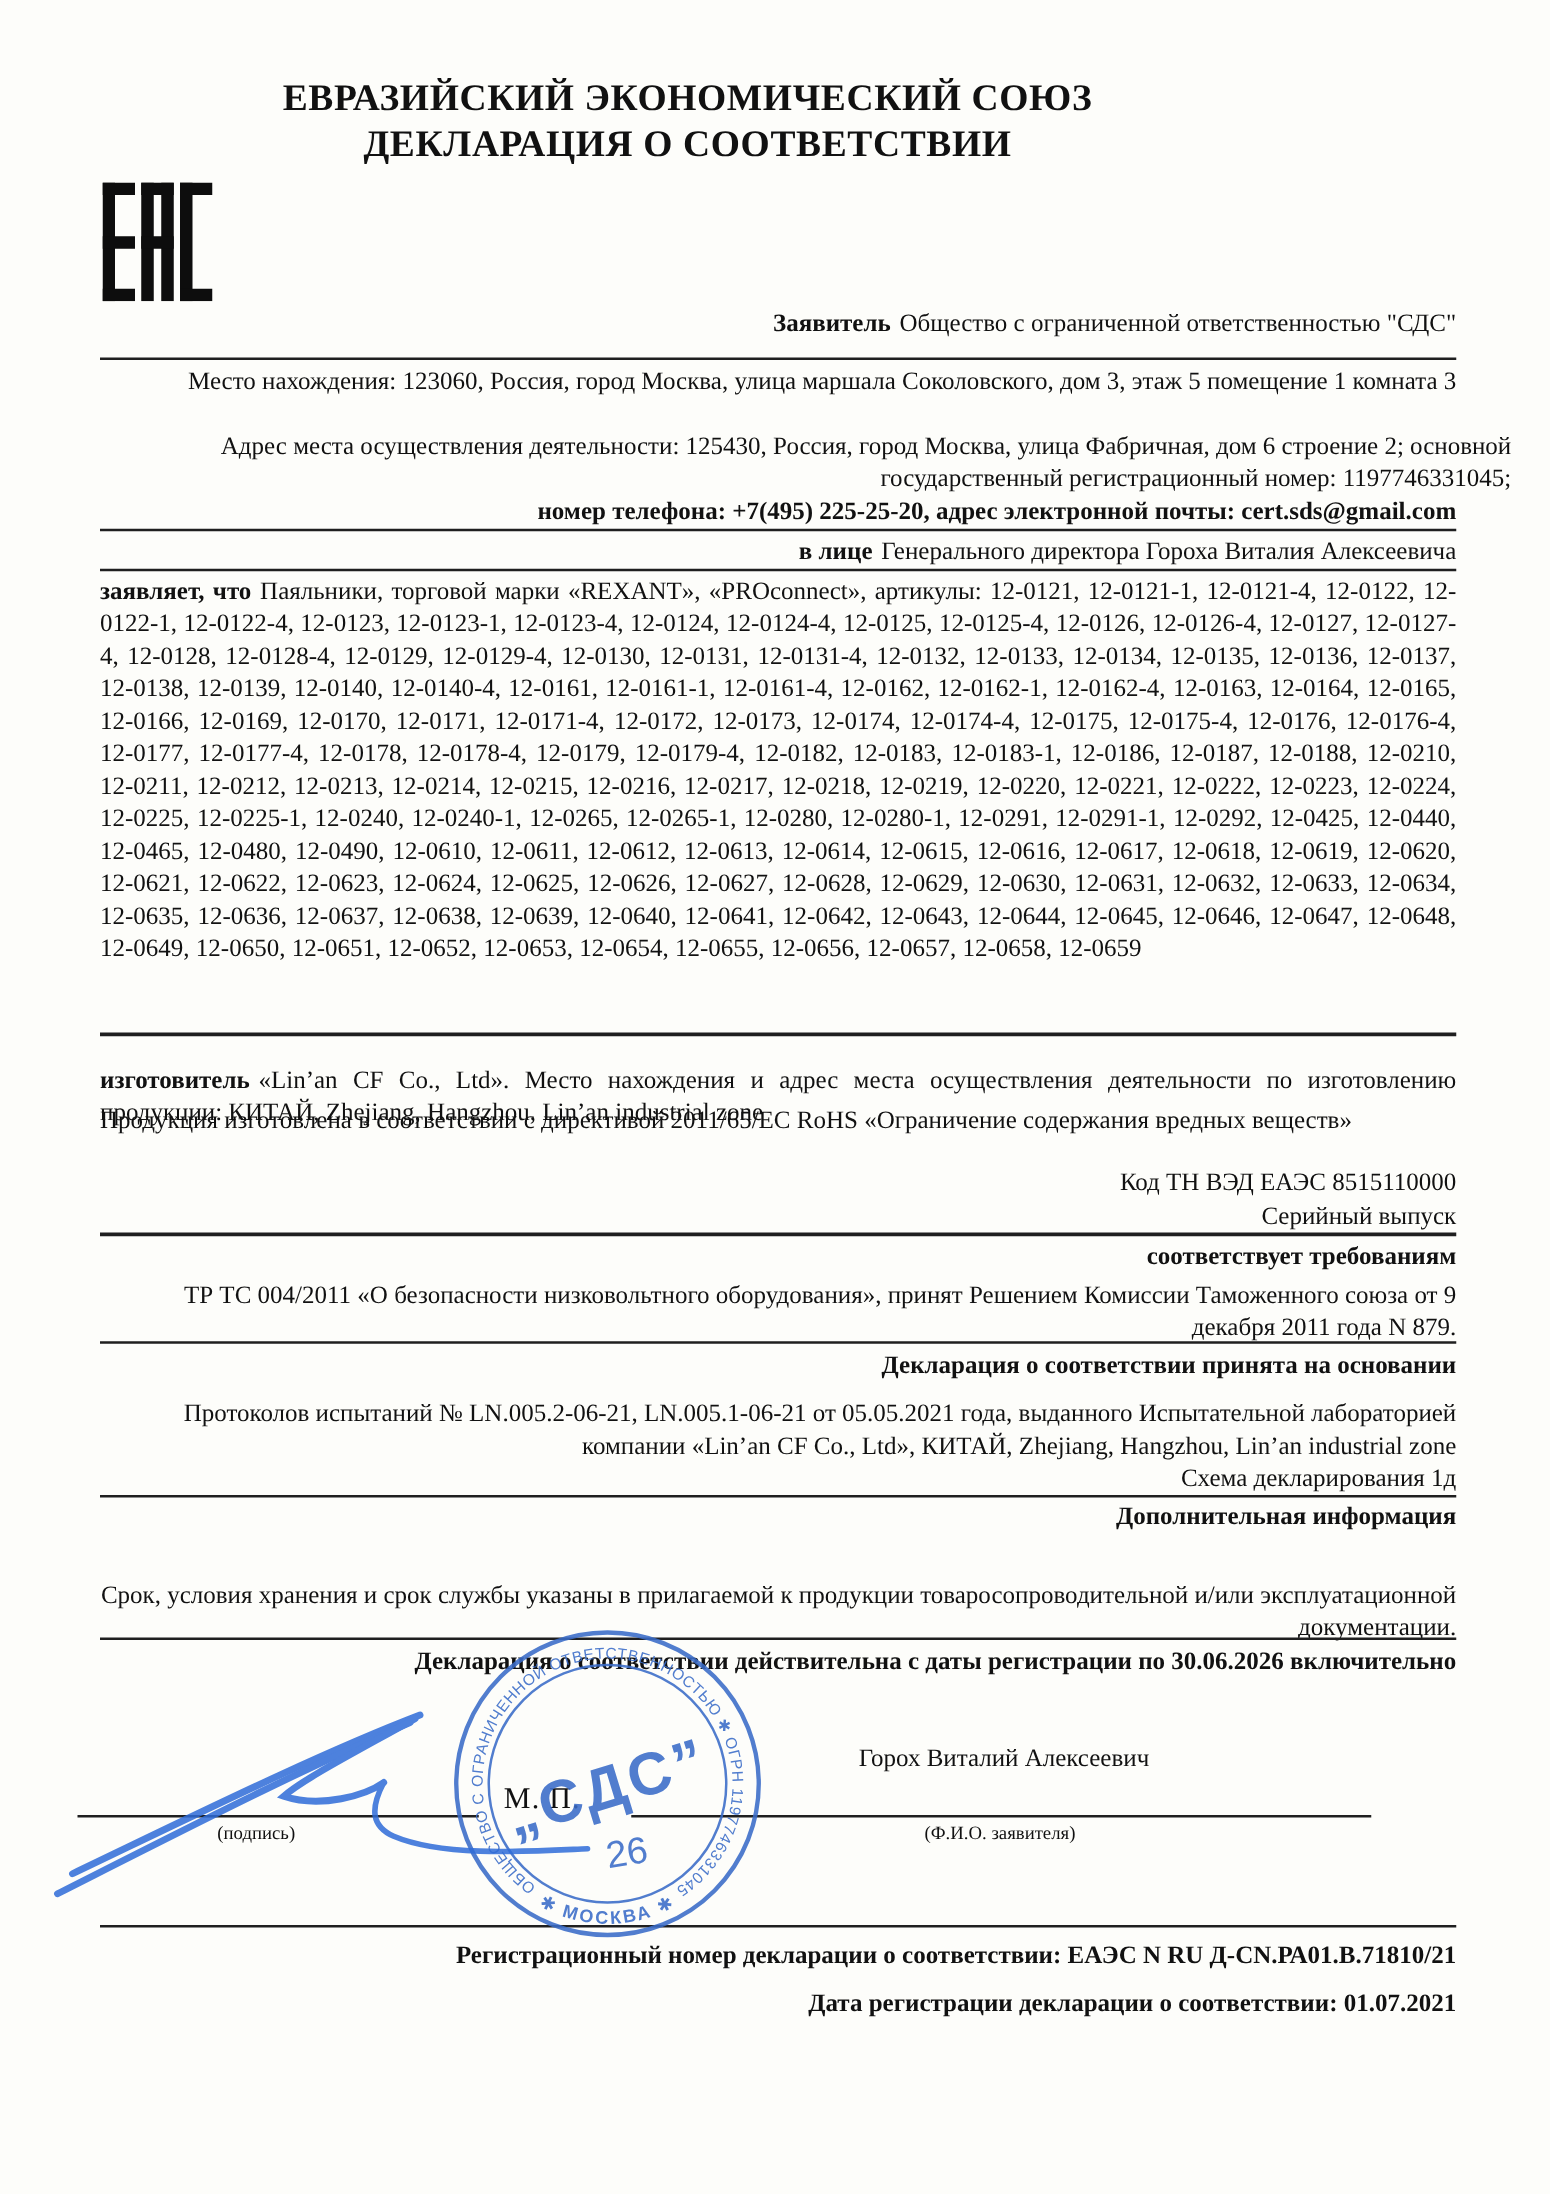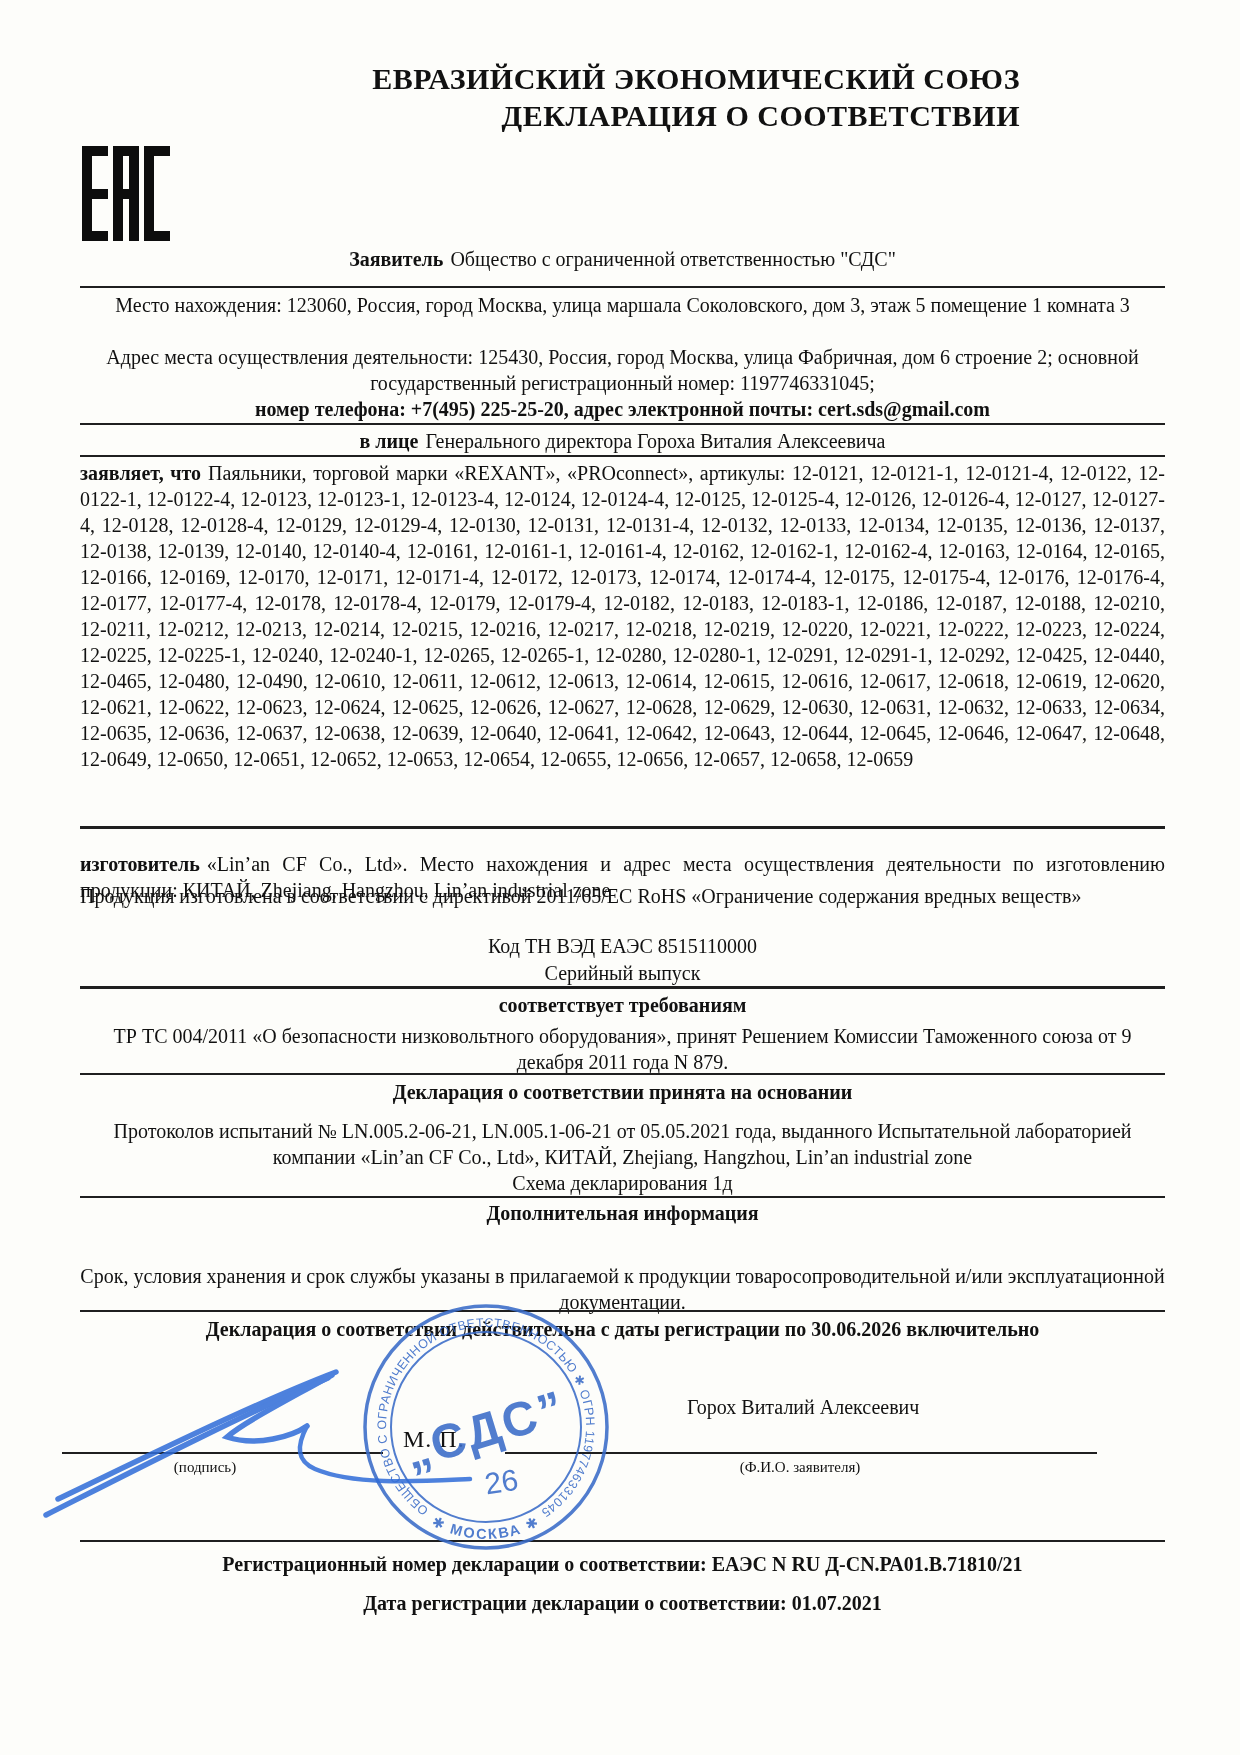--- a/index.html
+++ b/index.html
@@ -8,30 +8,30 @@
     width:1240px;height:1755px;
     margin:0 auto;
     background:#fdfdfa;
     font-family:"Liberation Serif","DejaVu Serif",serif;
     color:#111;
     overflow:hidden;
   }
   .abs{position:absolute;}
   .title{
     left:80px;top:60px;width:940px;
-    text-align:right;
+    text-align:center;
     font-weight:bold;font-size:30px;line-height:37px;
     letter-spacing:.5px;
   }
   .body-text{
     left:80px;width:1085px;
     font-size:20px;line-height:26px;
     text-align:justify;
   }
-  .nojust{text-align:center;}
+  .nojust{text-align:right;}
   .lead{font-weight:bold;margin-right:.35em;}
   .rule{
     left:80px;width:1085px;height:2px;
     background:#1f1f1f;
   }
   .rule.thick{height:3px;}
   .rule.thin{height:1.5px;}
   .heading{font-weight:bold;}
   .caption{font-size:15px;}
   .sigline{height:2px;background:#1f1f1f;}
@@ -71,21 +71,21 @@
   </div>
 
   <div class="abs body-text nojust" style="top:246px;">
     <span class="lead">Заявитель</span><span>Общество с ограниченной ответственностью "СДС"</span>
   </div>
 
   <div class="abs rule" style="top:286px;"></div>
 
   <div class="abs body-text nojust" style="top:292px;">Место нахождения: 123060, Россия, город Москва, улица маршала Соколовского, дом 3, этаж 5 помещение 1 комната 3</div>
 
-  <div class="abs body-text nojust" style="top:344px;">Адрес места осуществления деятельности: 125430, Россия, город Москва, улица Фабричная, дом 6 строение 2; основной государственный регистрационный номер: 1197746331045;</div>
+  <div class="abs body-text nojust" style="top:344px;margin-left:44px;">Адрес места осуществления деятельности: 125430, Россия, город Москва, улица Фабричная, дом 6 строение 2; основной государственный регистрационный номер: 1197746331045;</div>
 
   <div class="abs body-text nojust" style="top:396px;font-weight:bold;">номер телефона: +7(495) 225-25-20, адрес электронной почты: cert.sds@gmail.com</div>
 
   <div class="abs rule thin" style="top:423px;"></div>
 
   <div class="abs body-text nojust" style="top:428px;">
     <span class="lead">в лице</span><span>Генерального директора Гороха Виталия Алексеевича</span>
   </div>
 
   <div class="abs rule" style="top:455px;"></div>

